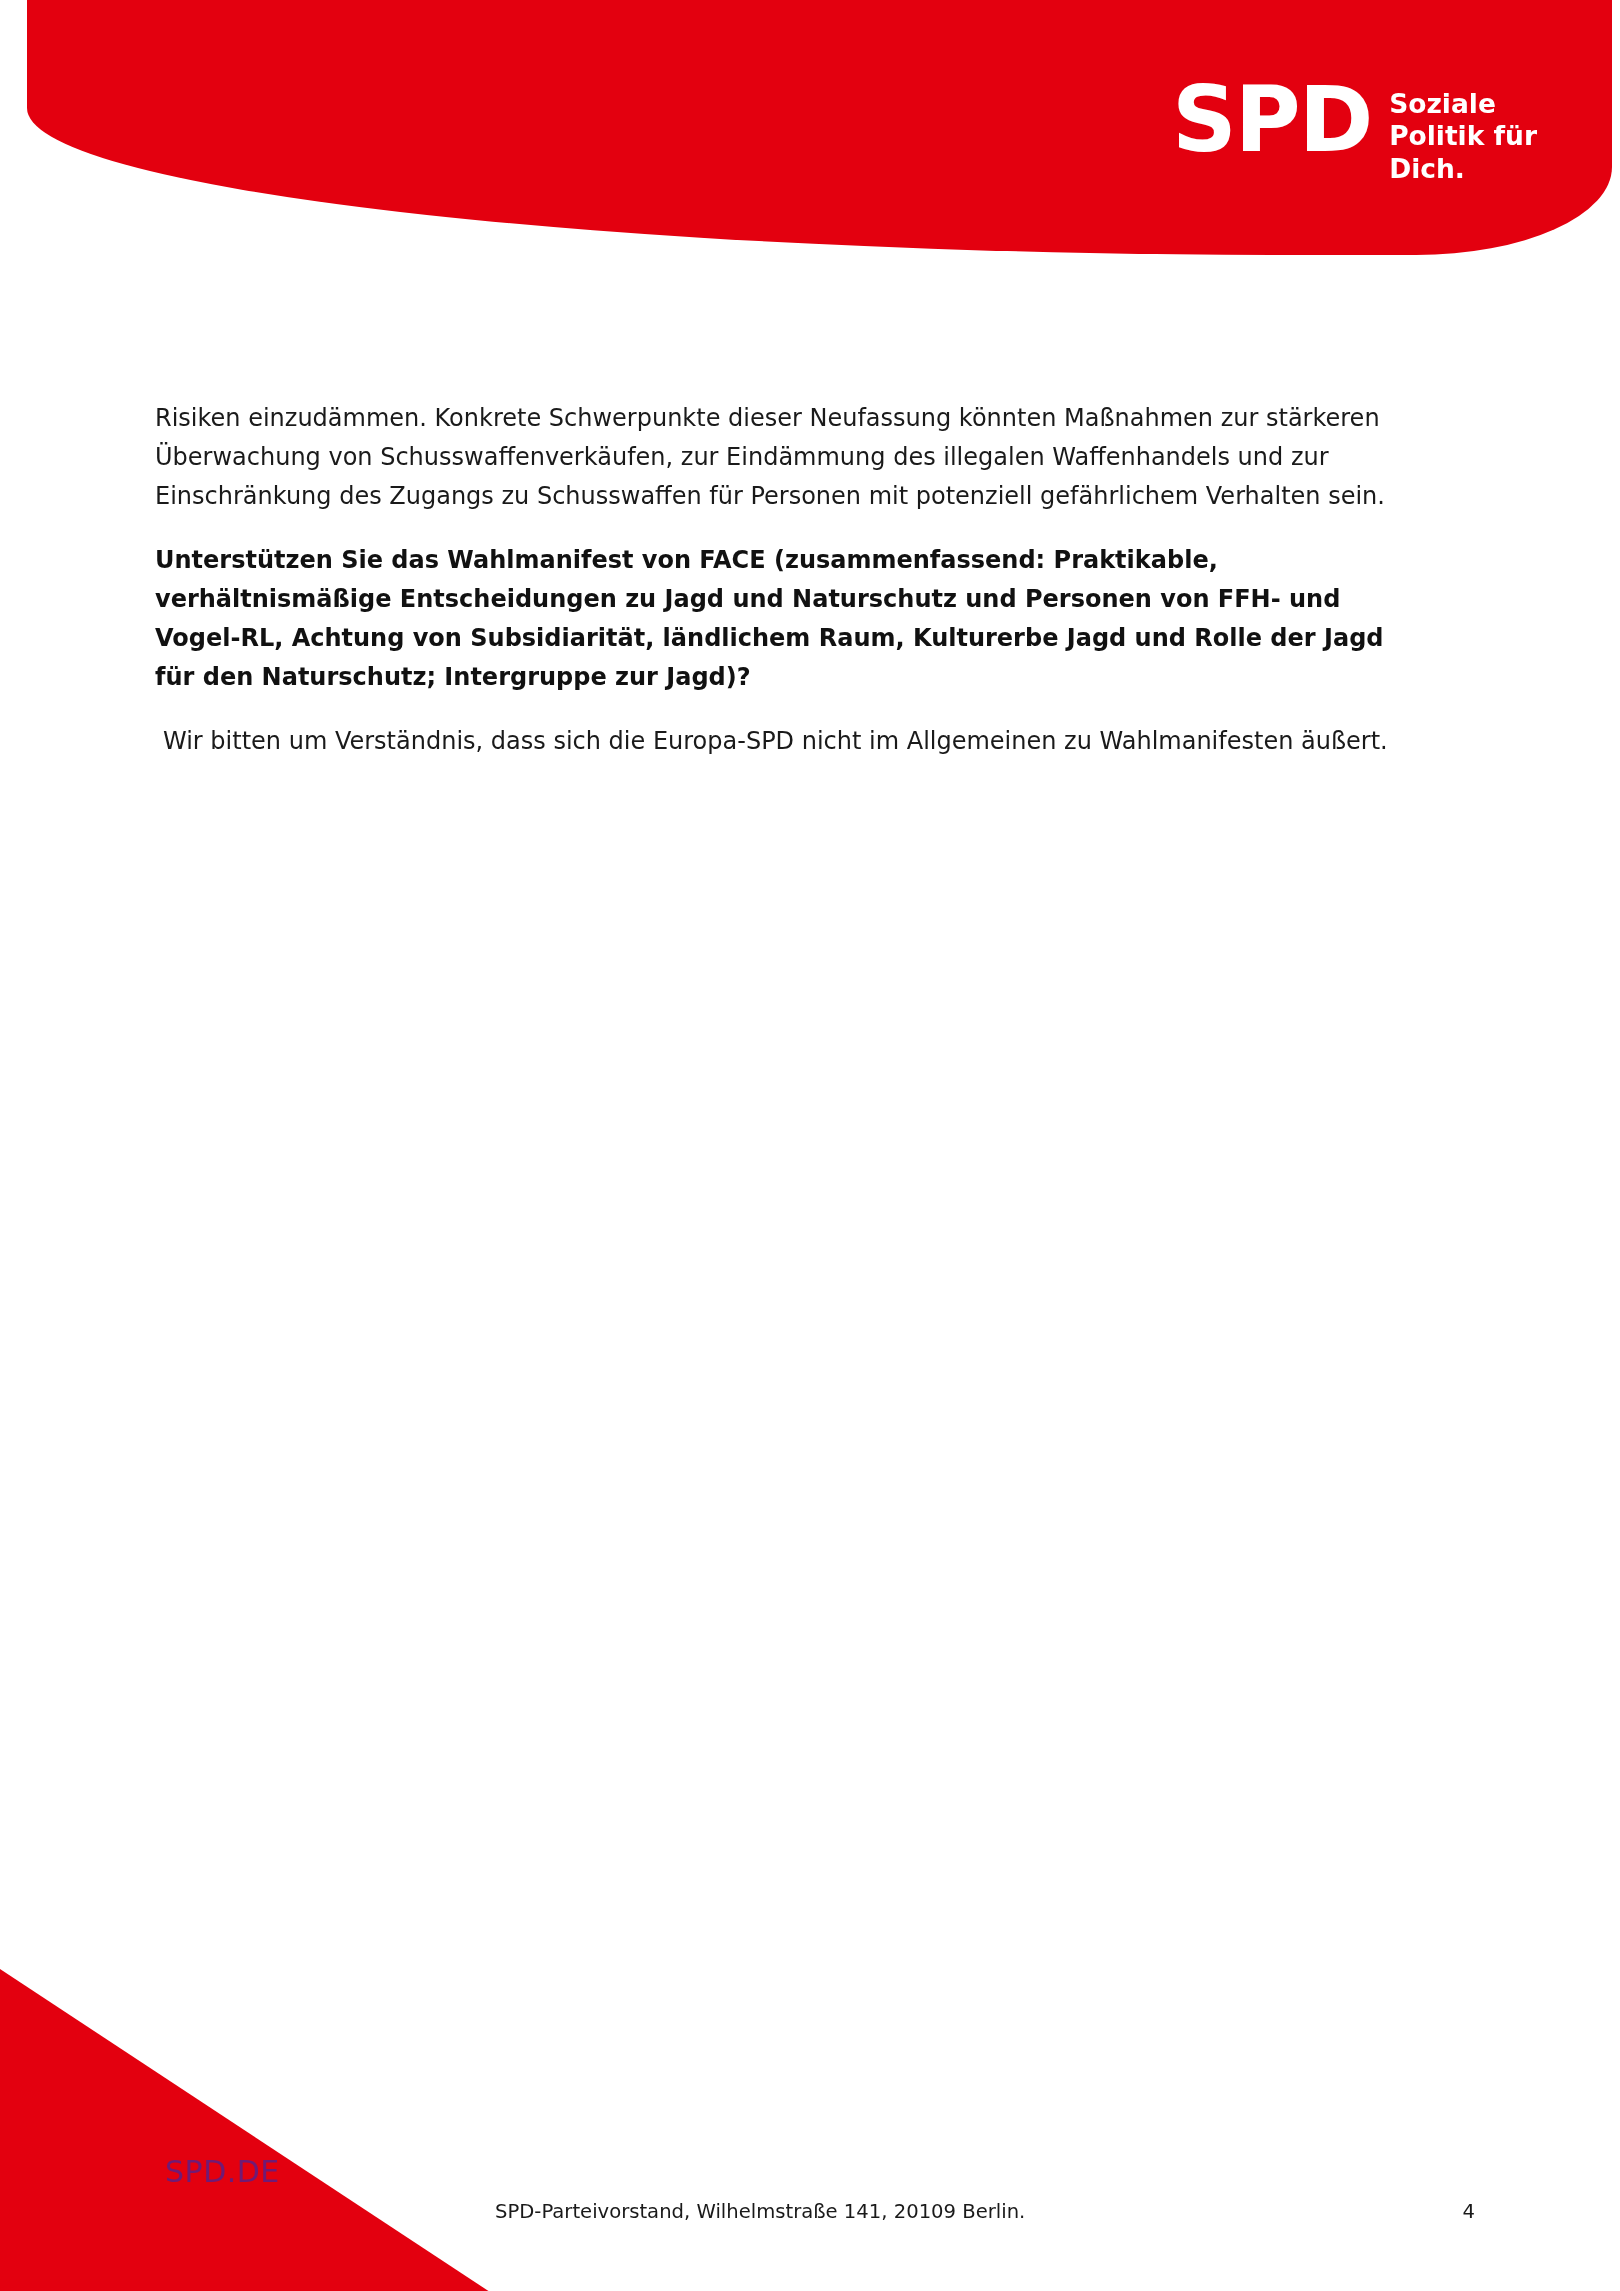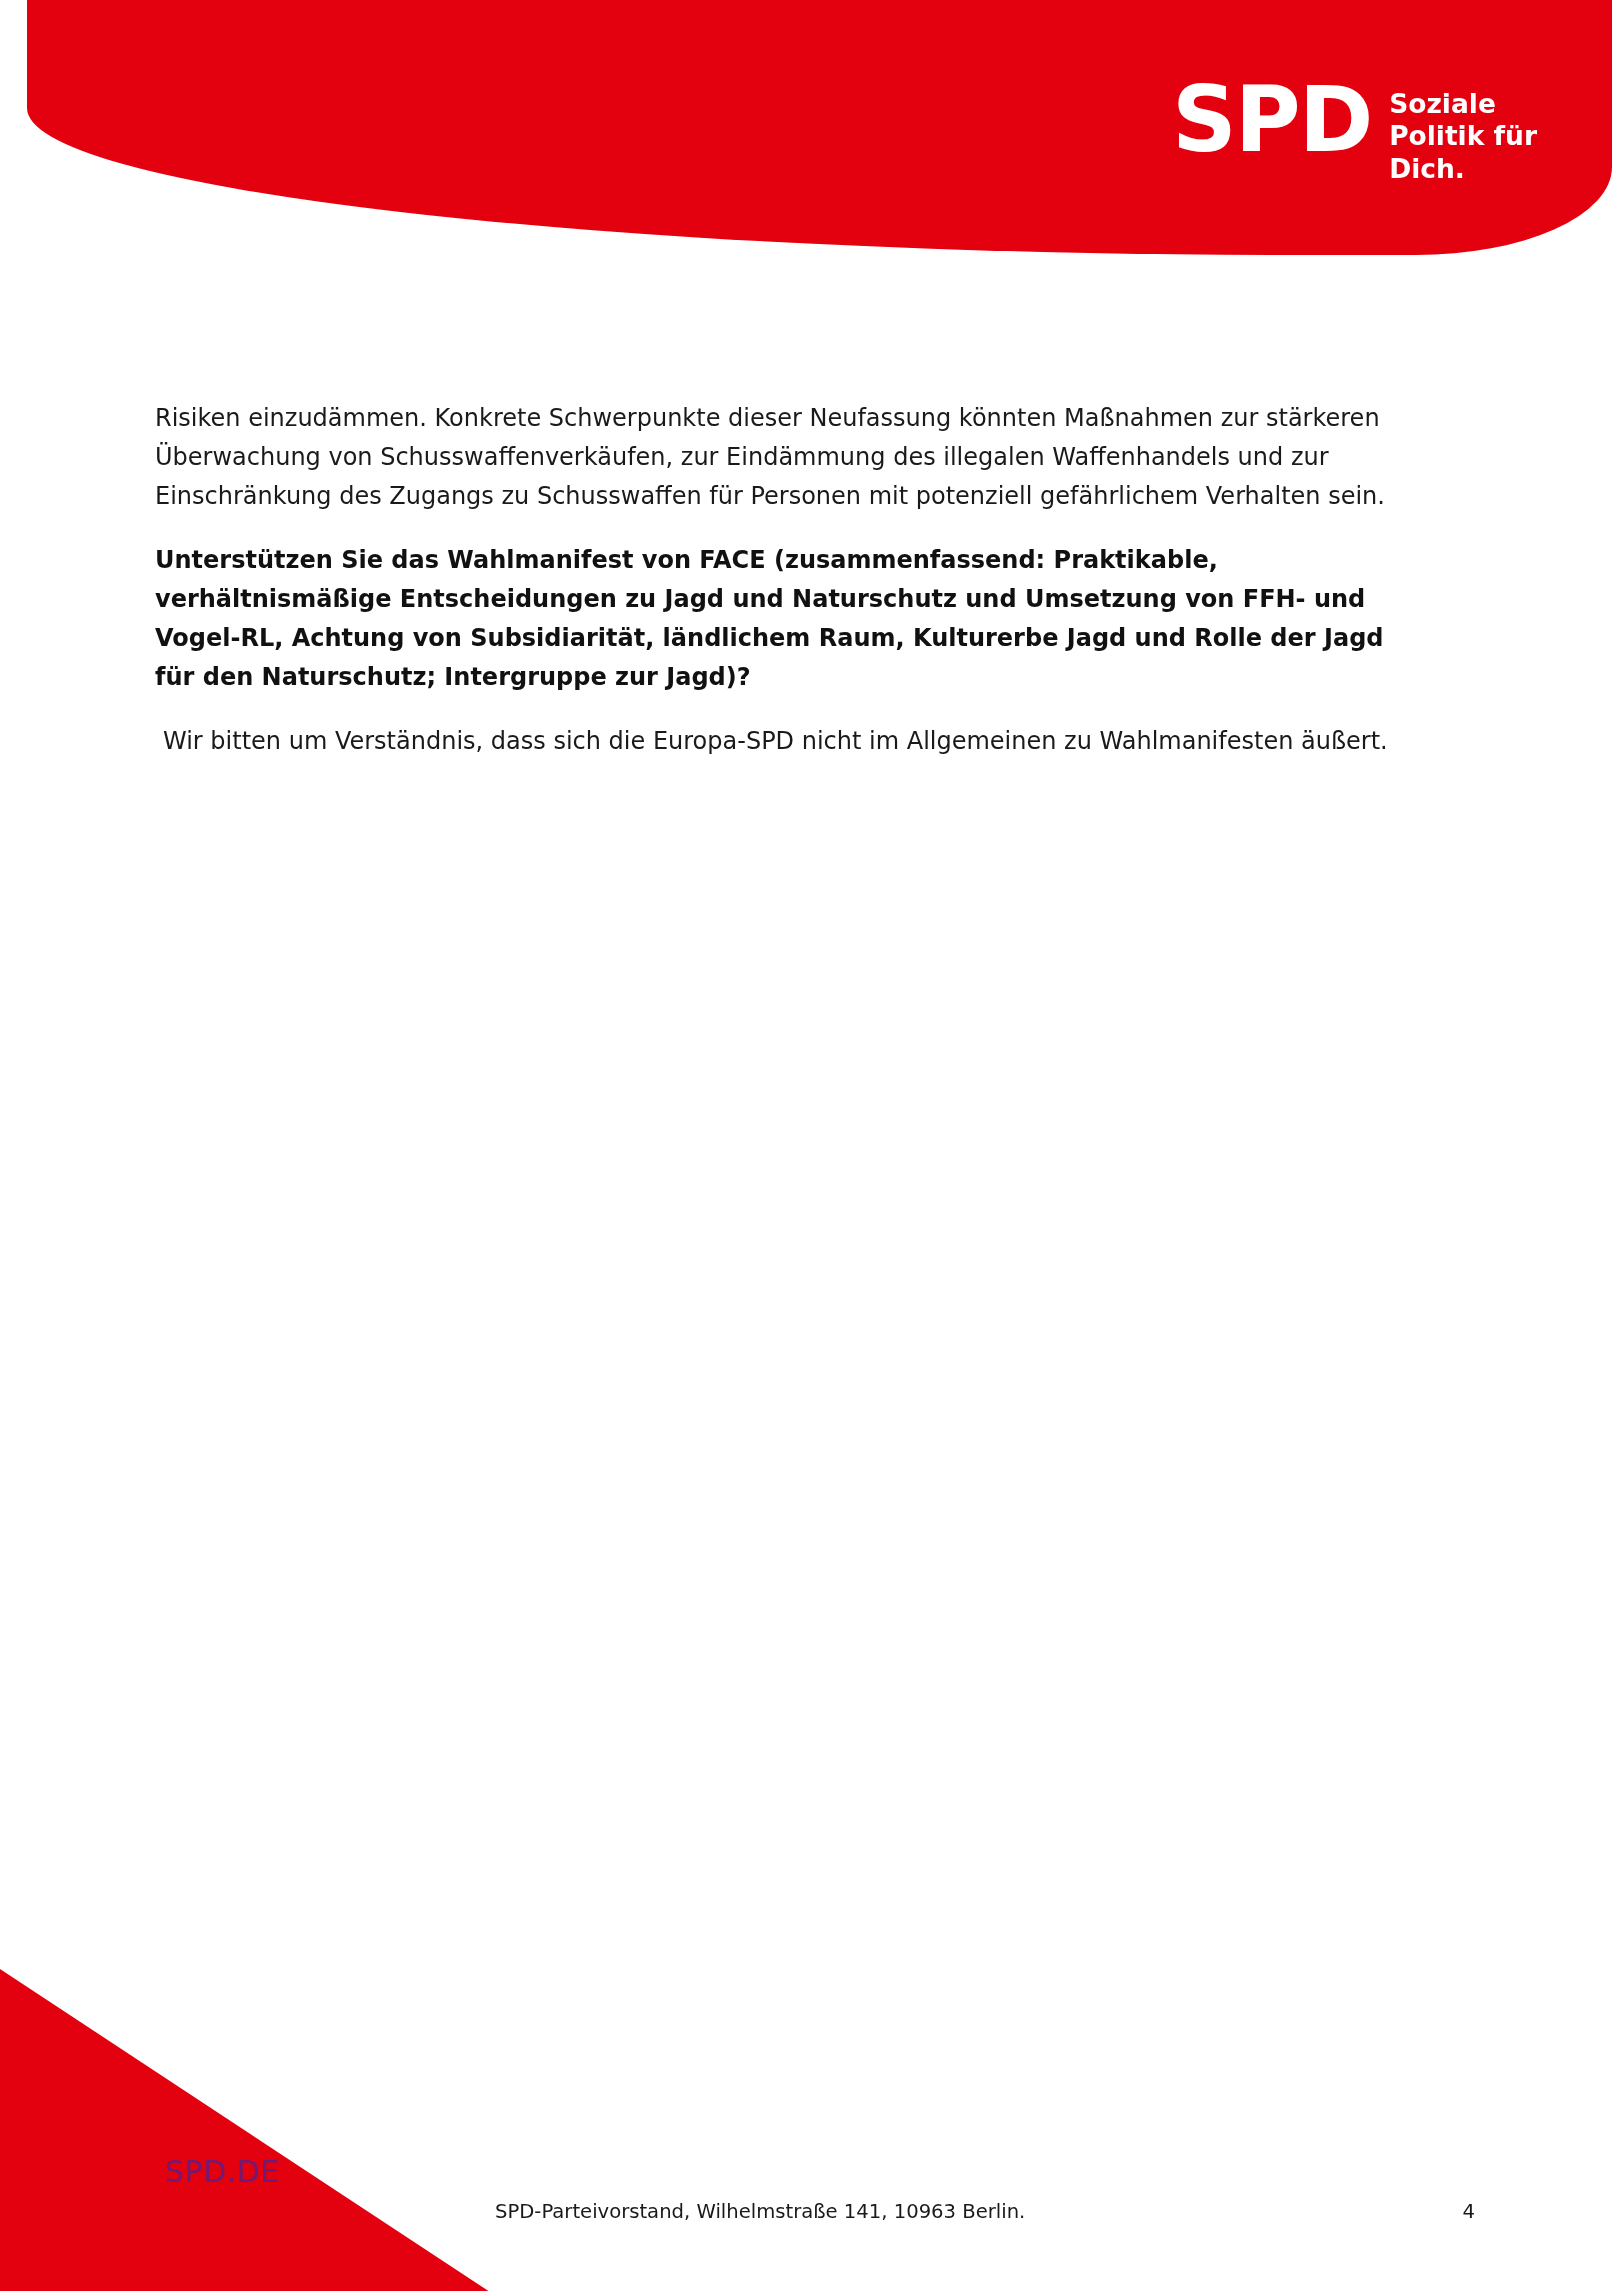--- a/index.html
+++ b/index.html
@@ -138,21 +138,21 @@
   <div class="logo-block">
     <div class="logo-spd">SPD</div>
     <div class="logo-claim">Soziale
 Politik für
 Dich.</div>
   </div>
 </div>
 
 <div class="content">
   <p class="body-text">Risiken einzudämmen. Konkrete Schwerpunkte dieser Neufassung könnten Maßnahmen zur stärkeren Überwachung von Schusswaffenverkäufen, zur Eindämmung des illegalen Waffenhandels und zur Einschränkung des Zugangs zu Schusswaffen für Personen mit potenziell gefährlichem Verhalten sein.</p>
-  <p class="question">Unterstützen Sie das Wahlmanifest von FACE (zusammenfassend: Praktikable, verhältnismäßige Entscheidungen zu Jagd und Naturschutz und Umsetzung von FFH- und Vogel-RL, Achtung von Subsidiarität, ländlichem Raum, Kulturerbe Jagd und Rolle der Jagd für den Naturschutz; Intergruppe zur Jagd)?</p>
+  <p class="question">Unterstützen Sie das Wahlmanifest von FACE (zusammenfassend: Praktikable, verhältnismäßige Entscheidungen zu Jagd und Naturschutz und Personen von FFH- und Vogel-RL, Achtung von Subsidiarität, ländlichem Raum, Kulturerbe Jagd und Rolle der Jagd für den Naturschutz; Intergruppe zur Jagd)?</p>
   <p class="answer">Wir bitten um Verständnis, dass sich die Europa-SPD nicht im Allgemeinen zu Wahlmanifesten äußert.</p>
 </div>
 
 <div class="footer-shape"></div>
 <div class="footer-url">SPD.DE</div>
-<div class="footer-imprint">SPD-Parteivorstand, Wilhelmstraße 141, 10963 Berlin.</div>
+<div class="footer-imprint">SPD-Parteivorstand, Wilhelmstraße 141, 20109 Berlin.</div>
 <div class="footer-pagenum">4</div>
 
 
 </body></html>

